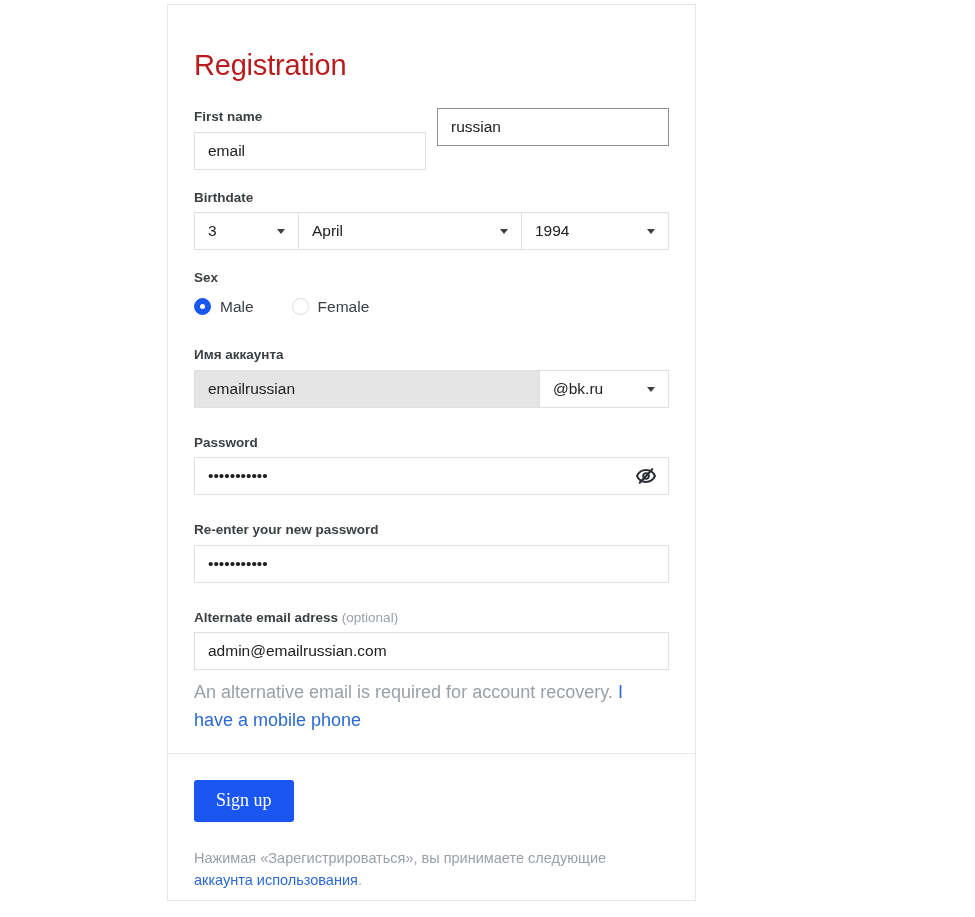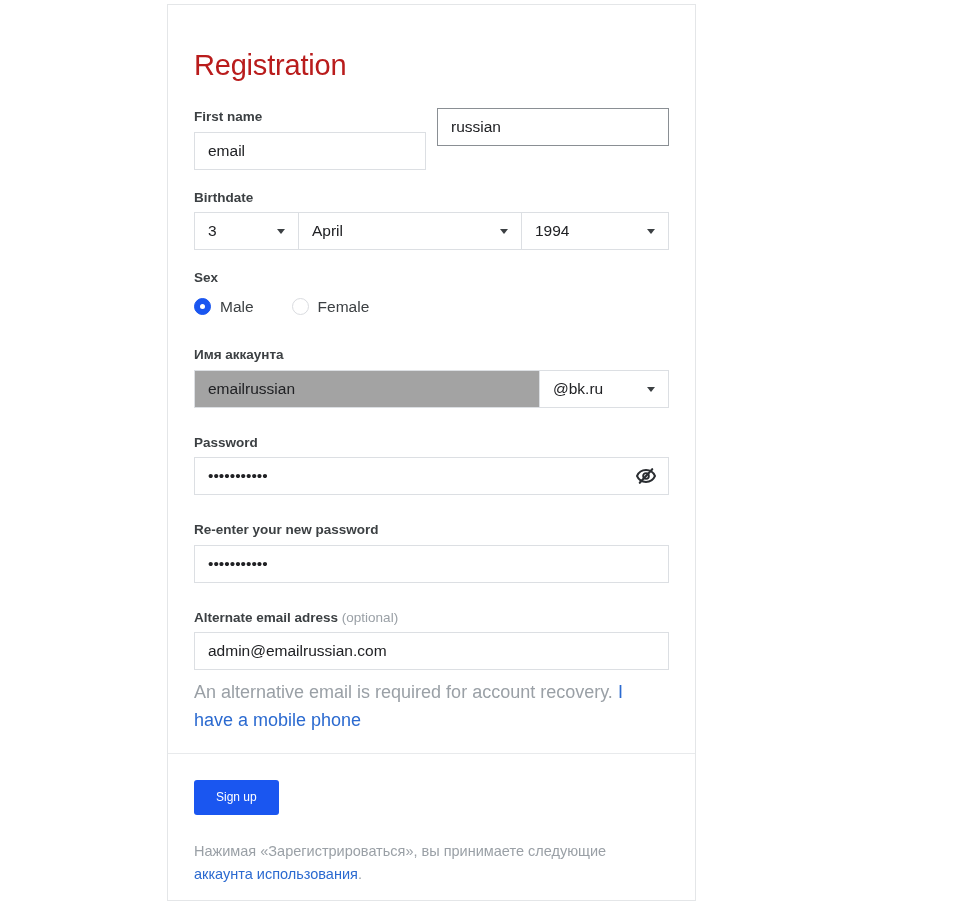--- a/index.html
+++ b/index.html
@@ -175,21 +175,21 @@
     color: #3c4043;
   }
 
   
   .combo-row { display: flex; width: 100%; }
   .combo-input {
     flex: 1 1 auto;
     min-width: 0;
     height: 38px;
     border: 1px solid #dcdfe3;
-    background: #a3a3a3;
+    background: #e5e5e5;
     font-family: "Liberation Sans", sans-serif;
     font-size: 15.5px;
     color: #202124;
     padding: 0 13px;
     outline: none;
     border-radius: 0;
   }
   .combo-domain {
     position: relative;
     width: 130px;
@@ -233,22 +233,22 @@
     text-decoration: none;
     cursor: pointer;
   }
 
   
   .signup-btn {
     display: inline-block;
     background: #1a56f0;
     color: #ffffff;
     border: none;
-    font-family: Liberation Sans, sans-serif;
-    font-size: 12px;
+    font-family: Liberation Serif, serif;
+    font-size: 18px;
     padding: 11px 22px;
     border-radius: 3px;
     cursor: pointer;
     line-height: 1.1;
   }
   .terms-text {
     font-size: 14.5px;
     color: #9aa0a6;
     line-height: 1.55;
     margin-top: 25px;

